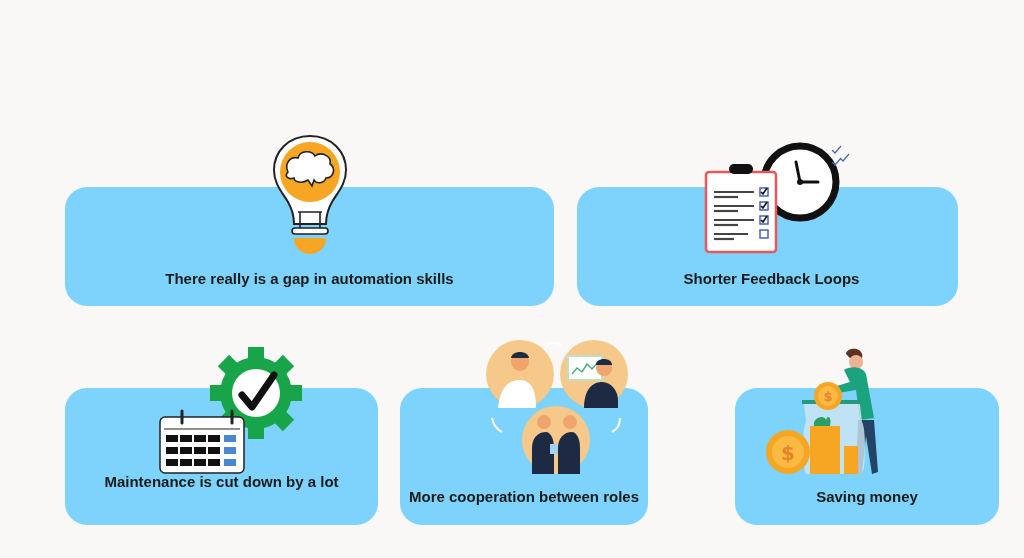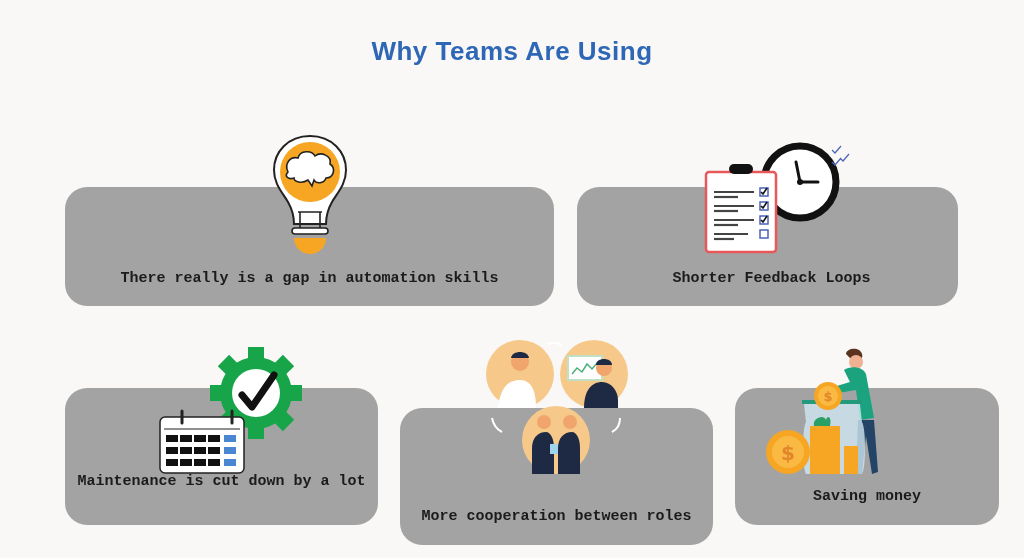--- a/index.html
+++ b/index.html
@@ -1,41 +1,40 @@
 <!DOCTYPE html>
 <html><head>
 <meta charset="utf-8">
 <style>
   html, body { margin:0; padding:0; }
   body { width:1024px; height:558px; background:#f9f8f7; position:relative; overflow:hidden; font-family:"Liberation Sans", sans-serif; }
   .title { position:absolute; left:0; top:34px; width:1024px; text-align:center; color:#2e67b6; font-weight:bold; font-size:26px; line-height:34px; letter-spacing:0.5px; }
-  .card { position:absolute; background:#a3a3a3; border-radius:22px;font-family:Liberation Mono, monospace; }
+  .card { position:absolute; background:#7dd3fc; border-radius:22px; }
   .card .label { position:absolute; left:0; right:0; text-align:center; font-size:15px; font-weight:bold; color:#1b1b1b; }
   .ill { position:absolute; }
 </style>
 </head>
 <body>
 
 <div class="title">
-  <div>Why Teams Are Using</div>
 </div>
 
 <div class="card" style="left:65px;top:187px;width:489px;height:119px;">
   <div class="label" style="top:83px;">There really is a gap in automation skills</div>
 </div>
 
 <div class="card" style="left:577px;top:187px;width:381px;height:119px;">
   <div class="label" style="top:83px;padding-left:8px;">Shorter Feedback Loops</div>
 </div>
 
 <div class="card" style="left:65px;top:388px;width:313px;height:137px;">
   <div class="label" style="top:85px;">Maintenance is cut down by a lot</div>
 </div>
 
-<div class="card" style="left:400px;top:408px;width:313px;height:137px;">
+<div class="card" style="left:400px;top:388px;width:248px;height:137px;">
   <div class="label" style="top:100px;">More cooperation between roles</div>
 </div>
 
 <div class="card" style="left:735px;top:388px;width:264px;height:137px;">
   <div class="label" style="top:100px;">Saving money</div>
 </div>
 
 <svg class="ill" style="left:268px;top:132px;" width="84" height="124" viewBox="0 0 84 124">
   <path d="M42 4 C20 4 6 20 6 38 C6 52 14 60 20 70 C24 77 26 84 26 92 L58 92 C58 84 60 77 64 70 C70 60 78 52 78 38 C78 20 64 4 42 4 Z" fill="#fff" stroke="#222" stroke-width="2"></path>
   <circle cx="42" cy="40" r="30" fill="#f6a623"></circle>

